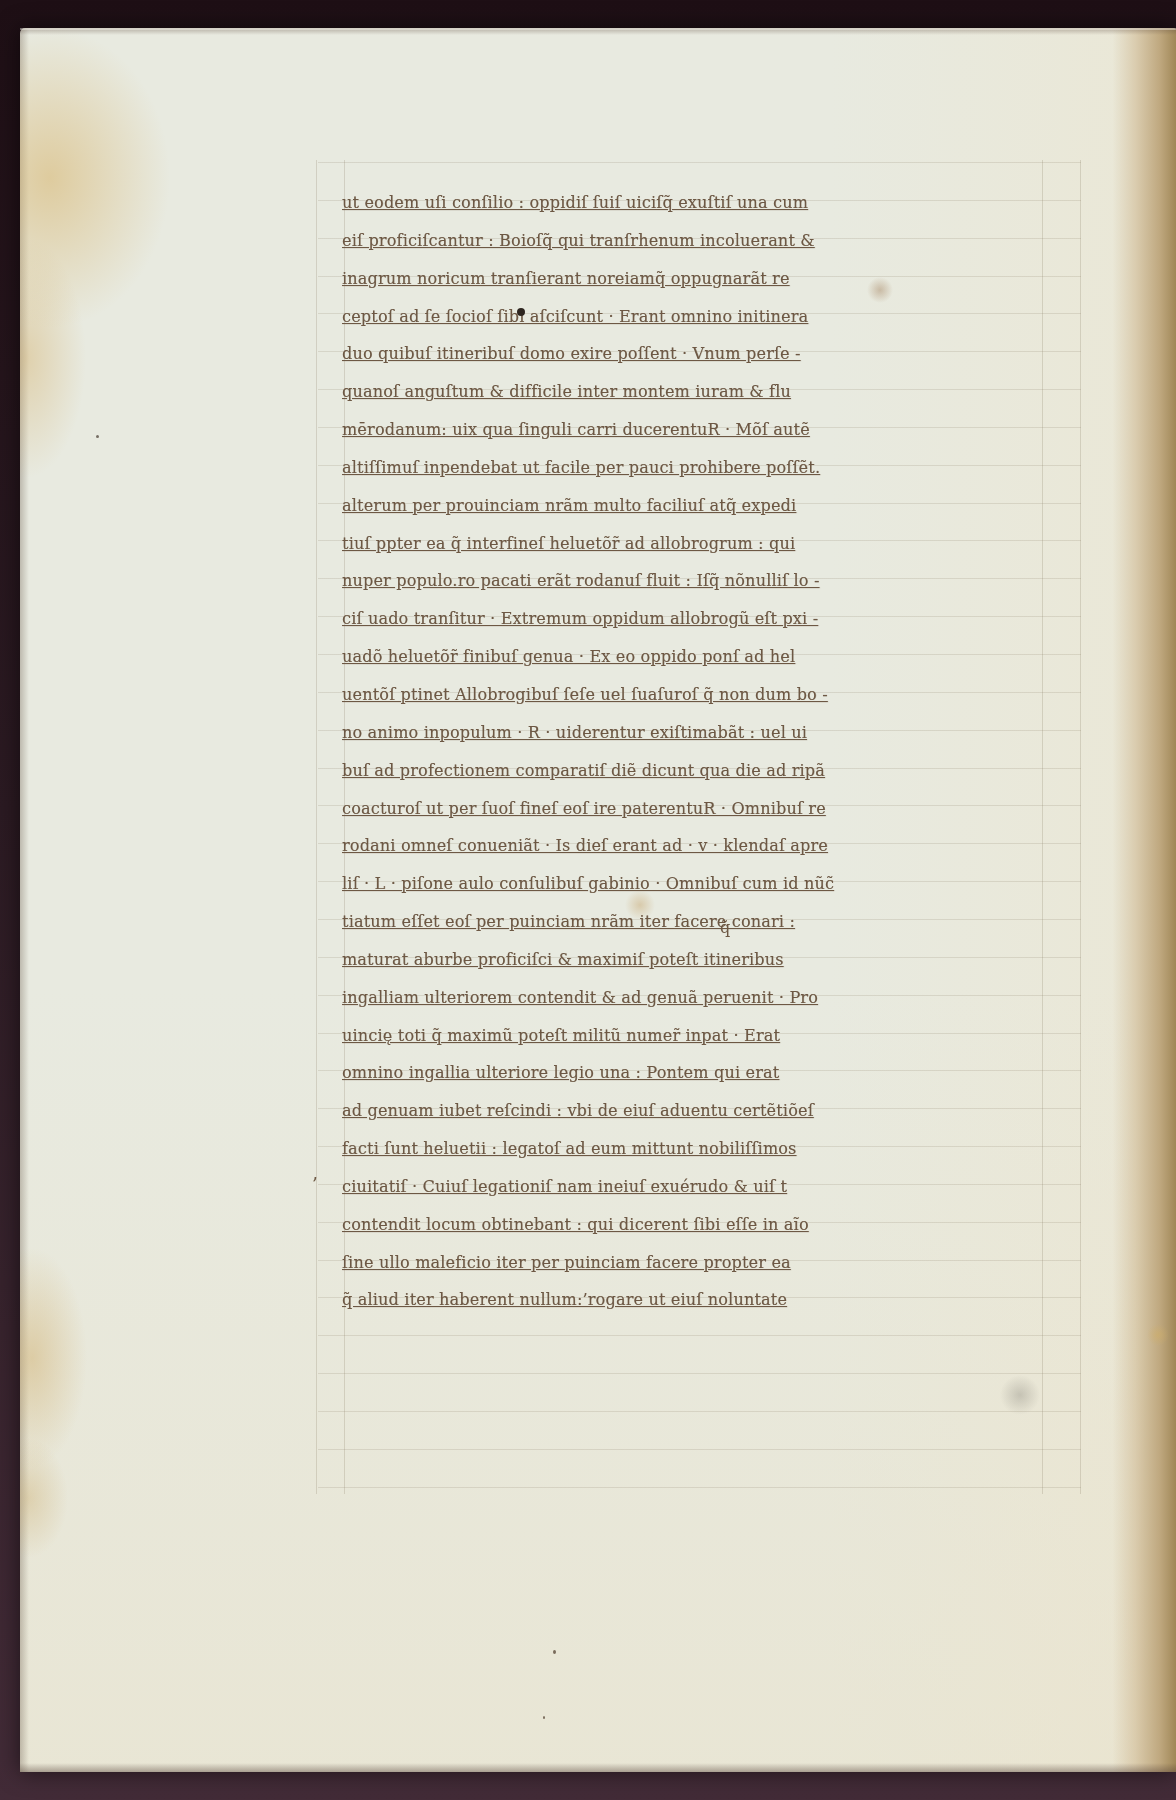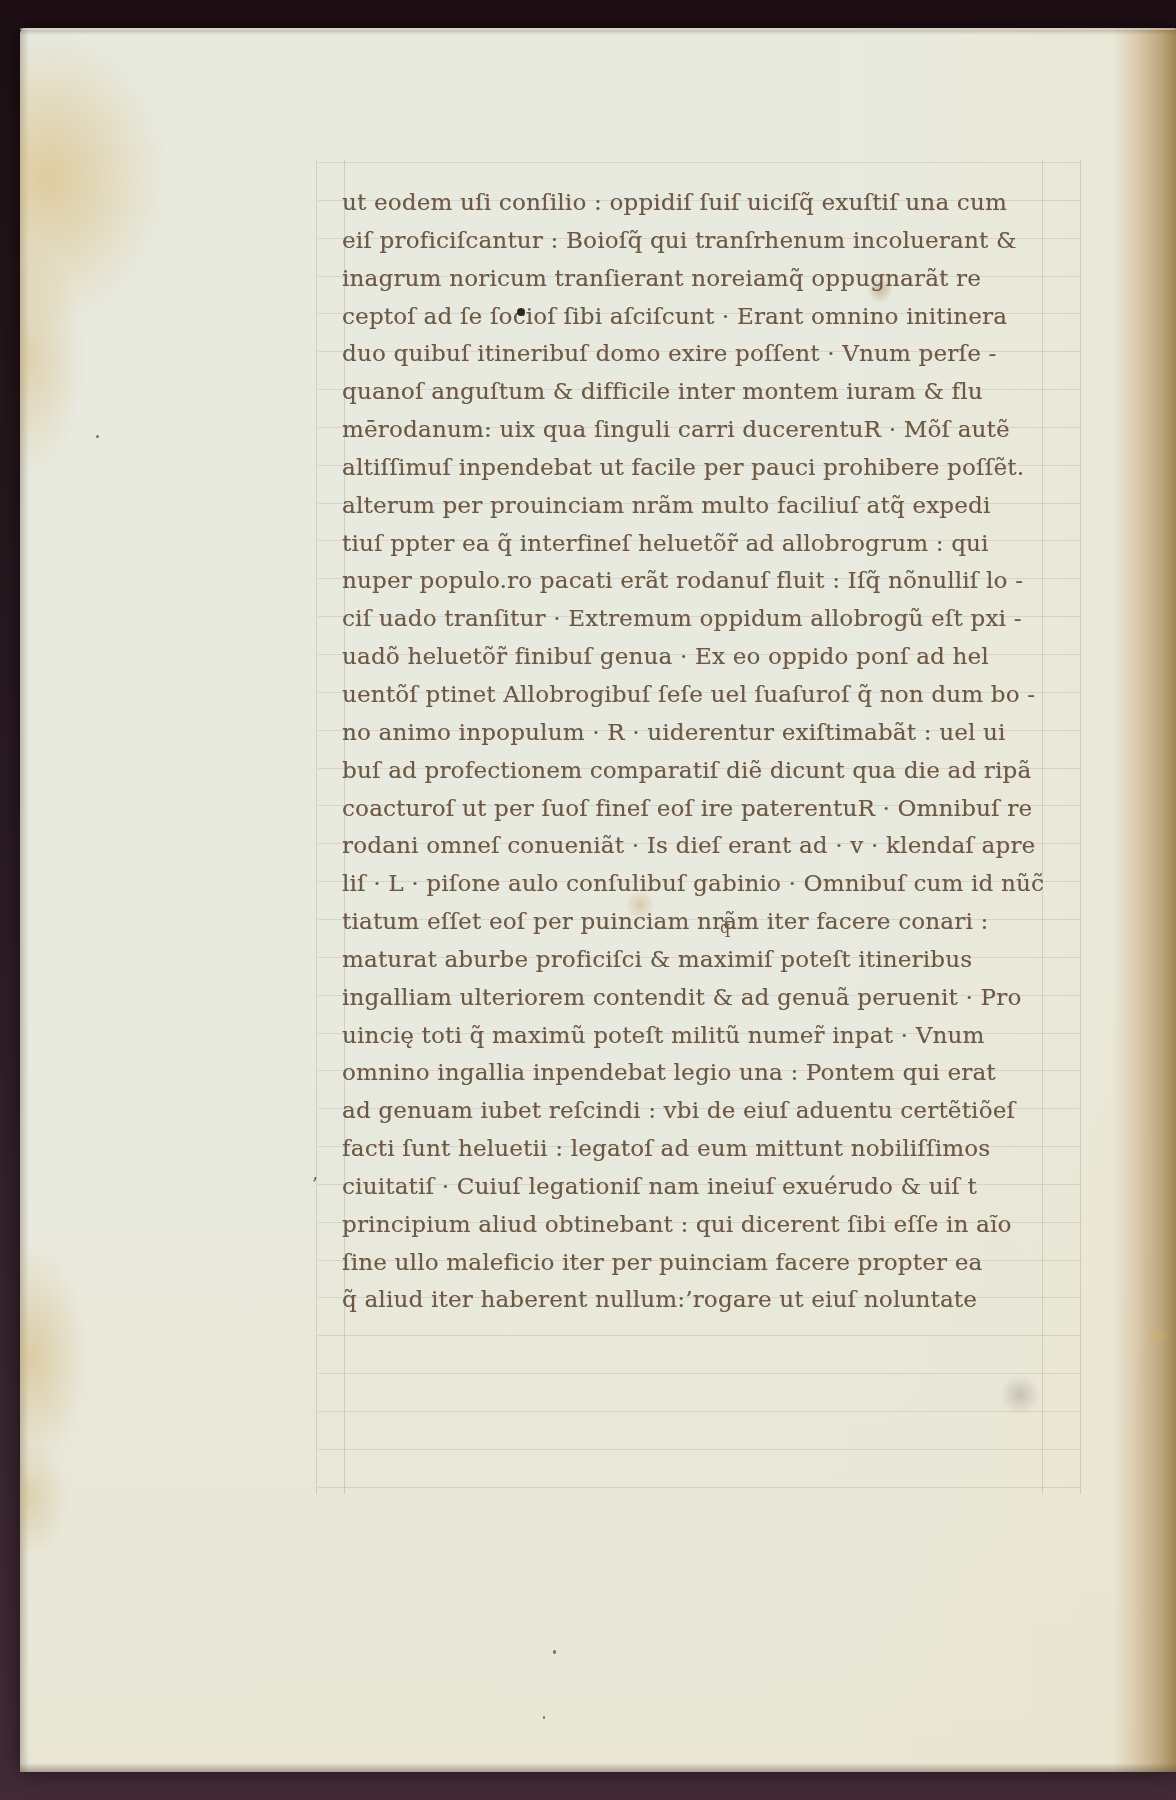--- a/index.html
+++ b/index.html
@@ -45,23 +45,24 @@
   .rulings-h{
     position:absolute;left:298px;top:134px;width:763px;height:1332px;
     background:repeating-linear-gradient(180deg,
       rgba(140,128,105,.20) 0px, rgba(140,128,105,.20) 1px,
       rgba(0,0,0,0) 1px, rgba(0,0,0,0) 37.85px);
   }
   .vrule{position:absolute;top:132px;height:1334px;width:1px;background:rgba(140,128,105,.25);}
   .text-block{
     position:absolute;left:322px;top:156px;width:740px;
     color:var(--ink,#6d5844);
-    font-size:23px;line-height:37.85px;letter-spacing:.2px;
+    font-size:16px;line-height:37.85px;letter-spacing:.2px;
     text-shadow:0.3px 0.3px 0 rgba(93,73,53,.35);
     white-space:nowrap;
+    text-decoration:underline;
   }
   .tl{height:37.85px;}
   .ink-dot{position:absolute;left:497px;top:280px;width:8px;height:8px;border-radius:50%;
     background:var(--ink-dark,#2e2620);}
   .insertion{position:absolute;left:700px;top:890px;font-size:16px;color:#6d5844;
     text-shadow:none;}
   .margin-mark{position:absolute;left:292px;top:1146px;font-size:18px;color:#6d5844;}
   .speck{position:absolute;border-radius:50%;background:rgba(92,76,60,.8);}
   .s1{left:533px;top:1622px;width:3px;height:4px;}
   .s2{left:523px;top:1688px;width:2px;height:3px;}
@@ -94,26 +95,26 @@
       <div class="tl">uadõ heluetõr̃ finibuſ genua · Ex eo oppido ponſ ad hel</div>
       <div class="tl">uentõſ ptinet Allobrogibuſ ſeſe uel ſuaſuroſ q̃ non dum bo -</div>
       <div class="tl">no animo inpopulum · R · uiderentur exiſtimabãt : uel ui</div>
       <div class="tl">buſ ad profectionem comparatiſ diẽ dicunt qua die ad ripã</div>
       <div class="tl">coacturoſ ut per ſuoſ fineſ eoſ ire paterentuR · Omnibuſ re</div>
       <div class="tl">rodani omneſ conueniãt · Is dieſ erant ad · v · klendaſ apre</div>
       <div class="tl">liſ · L · piſone aulo conſulibuſ gabinio · Omnibuſ cum id nũc̃</div>
       <div class="tl">tiatum eſſet eoſ per puinciam nrãm iter facere conari :</div>
       <div class="tl">maturat aburbe proficiſci &amp; maximiſ poteſt itineribus</div>
       <div class="tl">ingalliam ulteriorem contendit &amp; ad genuã peruenit · Pro</div>
-      <div class="tl">uincię toti q̃ maximũ poteſt militũ numer̃ inpat · Vnum</div>
-      <div class="tl">omnino ingallia inpendebat legio una : Pontem qui erat</div>
+      <div class="tl">uincię toti q̃ maximũ poteſt militũ numer̃ inpat · Erat</div>
+      <div class="tl">omnino ingallia ulteriore legio una : Pontem qui erat</div>
       <div class="tl">ad genuam iubet reſcindi : vbi de eiuſ aduentu certẽtiõeſ</div>
       <div class="tl">facti ſunt heluetii : legatoſ ad eum mittunt nobiliſſimos</div>
       <div class="tl">ciuitatiſ · Cuiuſ legationiſ nam ineiuſ exuérudo &amp; uiſ t</div>
-      <div class="tl">principium aliud obtinebant : qui dicerent ſibi eſſe in aĩo</div>
+      <div class="tl">contendit locum obtinebant : qui dicerent ſibi eſſe in aĩo</div>
       <div class="tl">ſine ullo maleficio iter per puinciam facere propter ea</div>
       <div class="tl">q̃ aliud iter haberent nullum:’rogare ut eiuſ noluntate</div>
     </div>
 
   <div class="ink-dot"></div>
   <div class="insertion">q̃</div>
   <div class="margin-mark">’</div>
   <div class="speck s1"></div>
   <div class="speck s2"></div>
   <div class="speck s3"></div>

